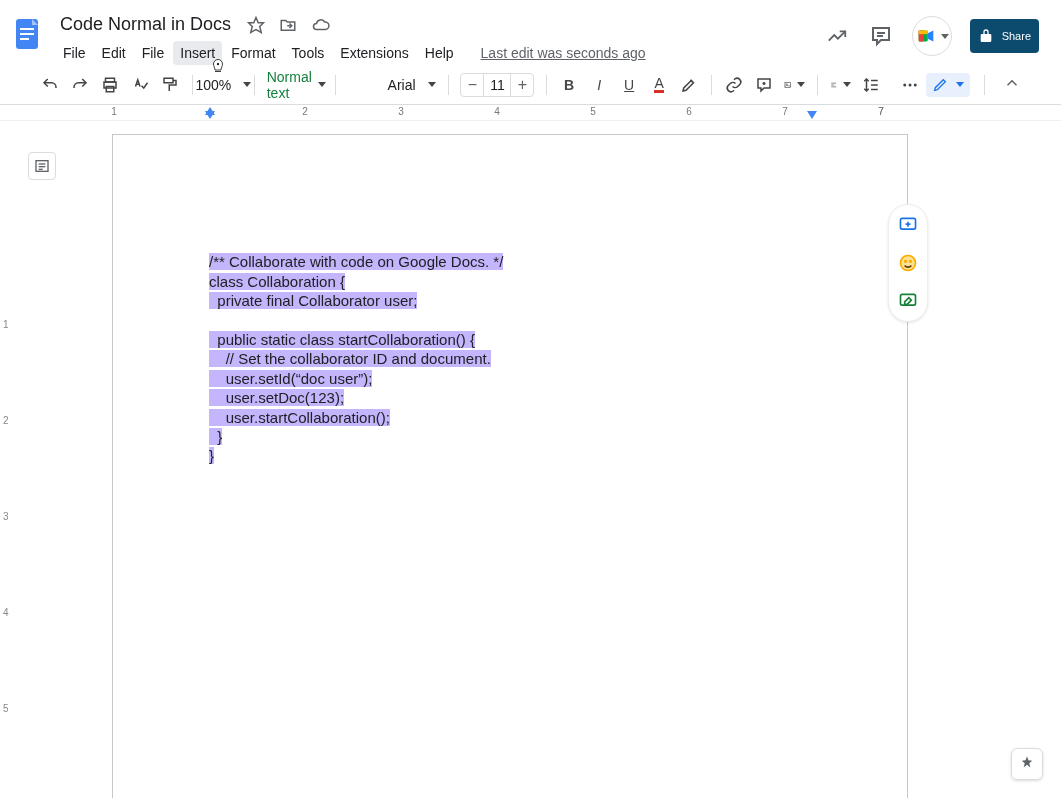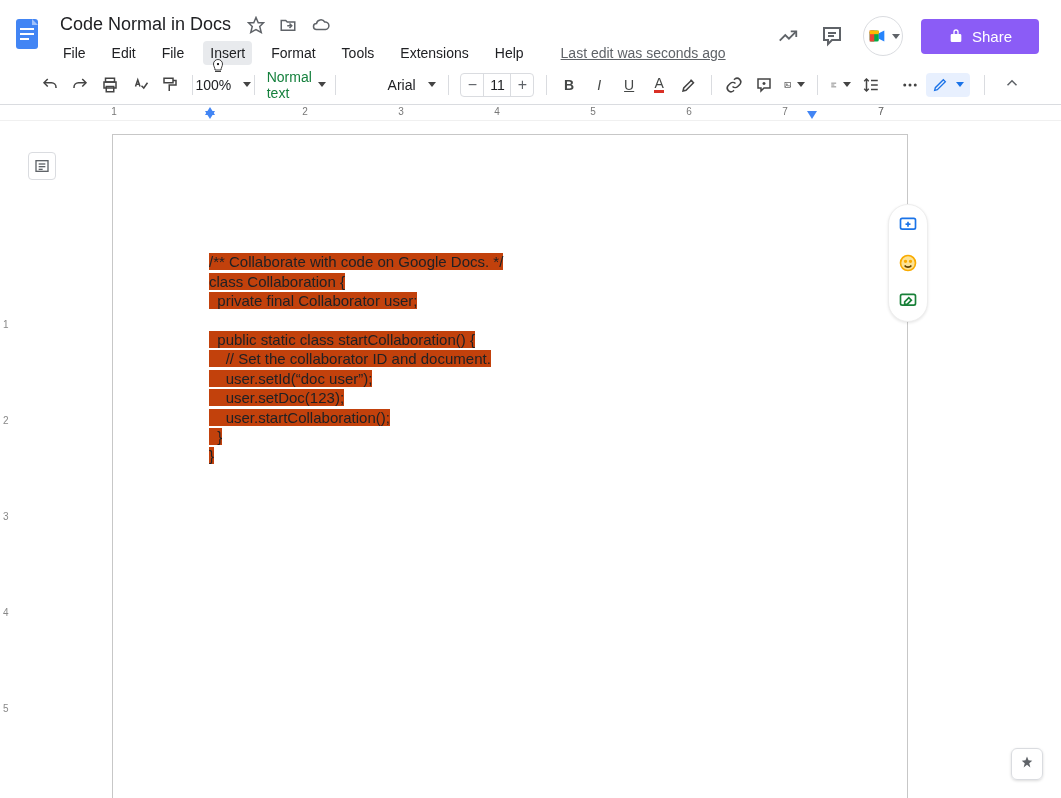--- a/index.html
+++ b/index.html
@@ -5,29 +5,29 @@
   * { box-sizing: border-box; margin: 0; padding: 0; }
   body { font-family: Arial, "Helvetica Neue", sans-serif; background: #fff; overflow: hidden; width: 1061px; height: 798px; position: relative; color: #202124; }
   .header { display: flex; align-items: flex-start; padding: 8px 16px 0 8px; }
   .logo { width: 40px; height: 40px; display: flex; align-items: center; justify-content: center; margin-right: 8px; margin-top: 6px; }
   .logo svg { width: 36px; height: 36px; }
   .title-area { flex: 1; }
   .title-row { display: flex; align-items: center; gap: 12px; padding-top: 4px; }
   .doc-title { font-size: 18px; color: #202124; padding: 2px 4px; }
   .title-icons { display: flex; gap: 14px; color: #5f6368; }
   .title-icons span { cursor: pointer; display:flex; align-items:center; }
-  .menu-row { display: flex; gap: 12px; padding-top: 4px; }
+  .menu-row { display: flex; gap: 2px; padding-top: 4px; }
   .menu-item { font-size: 14px; color: #202124; padding: 4px 7px; border-radius: 4px; cursor: pointer; }
   .menu-item.hover { background: #e8eaed; }
   .last-edit { font-size: 14px; color: #5f6368; text-decoration: underline; margin-left: 18px; padding: 4px 0; cursor: pointer; }
   .right-header { display: flex; align-items: center; gap: 18px; padding-right: 6px; padding-top: 8px; }
   .hdr-icon { width: 26px; height: 26px; display: flex; align-items: center; justify-content: center; color: #5f6368; cursor: pointer; }
   .hdr-icon.circle { border: 1px solid #dadce0; border-radius: 50%; width: 40px; height: 40px; }
   .hdr-icon.circle.meet { border:1px solid #dadce0; }
-  .share-btn { background: #8b5cf6; color: #fff; font-weight: 500; font-size: 15px; padding: 9px 27px; border-radius: 4px; display: flex; align-items: center; gap: 8px; cursor: pointer; }
+  .share-btn { background: #0c4a6e; color: #fff; font-weight: 500; font-size: 11px; padding: 9px 8px; border-radius: 4px; display: flex; align-items: center; gap: 8px; cursor: pointer; }
   .toolbar { display: flex; align-items: center; padding: 4px 36px; border-bottom: 1px solid #dadce0; height: 40px; gap: 2px; }
   .tb-sep { width: 1px; height: 20px; background: #dadce0; margin: 0 6px; }
   .tb-btn { min-width: 28px; height: 28px; display: flex; align-items: center; justify-content: center; color: #444746; cursor: pointer; border-radius: 4px; font-size: 14px; padding: 0 4px; }
   .zoom { font-size: 14px; color: #202124; padding: 0 4px; display:flex; align-items:center; gap:6px; }
   .style-sel { font-size: 14px; color: #15803d; width: 92px; text-align:left; display:flex; align-items:center; justify-content:space-between; }
   .font-sel  { font-size: 14px; color: #202124; width: 80px; text-align:left; display:flex; align-items:center; justify-content:space-between;margin-left:40px; }
   .size-box { display:flex; align-items:center; border:1px solid #dadce0; border-radius:4px; height:24px; margin:0 4px;}
   .size-box .pm { width:22px; text-align:center; cursor:pointer; color:#5f6368;}
   .size-box .val { width:28px; text-align:center; border-left:1px solid #dadce0; border-right:1px solid #dadce0; font-size:14px; height:100%; display:flex;align-items:center;justify-content:center;}
   .tc-under { border-bottom: 3px solid #d93025; line-height: 14px; display:inline-block;}
@@ -39,21 +39,21 @@
   .ruler-num { position:absolute; top:1px; font-size:10px; color:#777; transform:translateX(-50%);}
   .ruler-marker { position:absolute; top:6px; width:0; height:0; }
   .ruler-marker.down { border-left:5px solid transparent; border-right:5px solid transparent; border-top:8px solid #4285f4; transform:translateX(-5px);}
   .ruler-marker.up-blue { border-left:5px solid transparent; border-right:5px solid transparent; border-bottom:8px solid #4285f4; transform:translate(-5px,-4px);}
   .workspace { position:absolute; top:124px; bottom:0; left:0; right:0; background:#fff; overflow:hidden;}
   .left-gutter { position:absolute; left:0; top:0; bottom:0; width:18px; background:#fff; }
   .left-gutter .num { position:absolute; left:3px; font-size:10px; color:#888; transform:translateY(-50%);}
   .outline-icon { position:absolute; left:28px; top:28px; width:28px; height:28px; border:1px solid #dadce0; border-radius:4px; display:flex; align-items:center; justify-content:center; color:#5f6368; cursor:pointer;}
   .page { position:absolute; left:112px; top:10px; width:796px; height:760px; background:#fff; border:1px solid #c7c7c7; }
   .selected-code { position:absolute; left:96px; top:98px; font-family: Arial, sans-serif; font-size:15px; line-height:19.4px; }
-  .sel { background:#c2410c; display:inline;margin-top:33px; }
+  .sel { background:#c4b5fd; display:inline;margin-top:33px; }
   .side-tools { position:absolute; left:888px; top:80px; width:40px; background:#fff; border:1px solid #eee; border-radius:24px; box-shadow:0 1px 3px rgba(0,0,0,.1); display:flex; flex-direction:column; align-items:center; padding:10px 0; gap:18px;}
   .side-tools .it { cursor:pointer; display:flex; align-items:center; justify-content:center; }
   .explore { position:absolute; right:18px; bottom:18px; width:32px; height:32px; border:1px solid #dadce0; border-radius:6px; display:flex; align-items:center; justify-content:center; box-shadow:0 1px 3px rgba(0,0,0,.15); cursor:pointer; color:#5f6368;}
   .tri { display:inline-block; width:0; height:0; border-left:4px solid transparent; border-right:4px solid transparent; border-top:5px solid #5f6368; margin-left:4px;}
   .tri-dark { display:inline-block; width:0; height:0; border-left:4px solid transparent; border-right:4px solid transparent; border-top:5px solid #444; margin-left:6px;}
   .cursor-icon { position:absolute; left:209px; top:57px; pointer-events:none; z-index:50;}
 </style>
 </head>
 <body>
 

